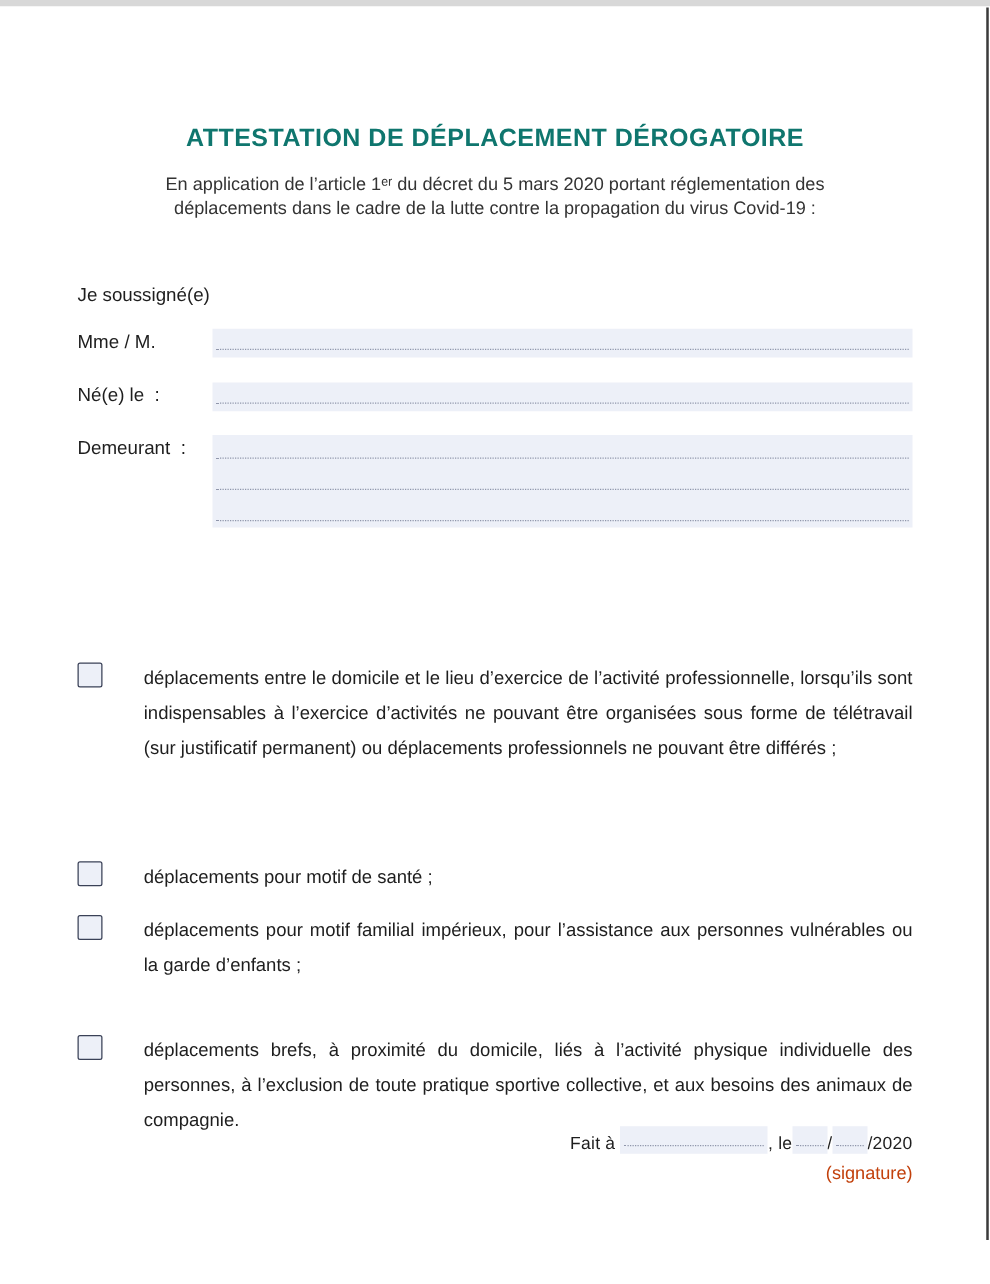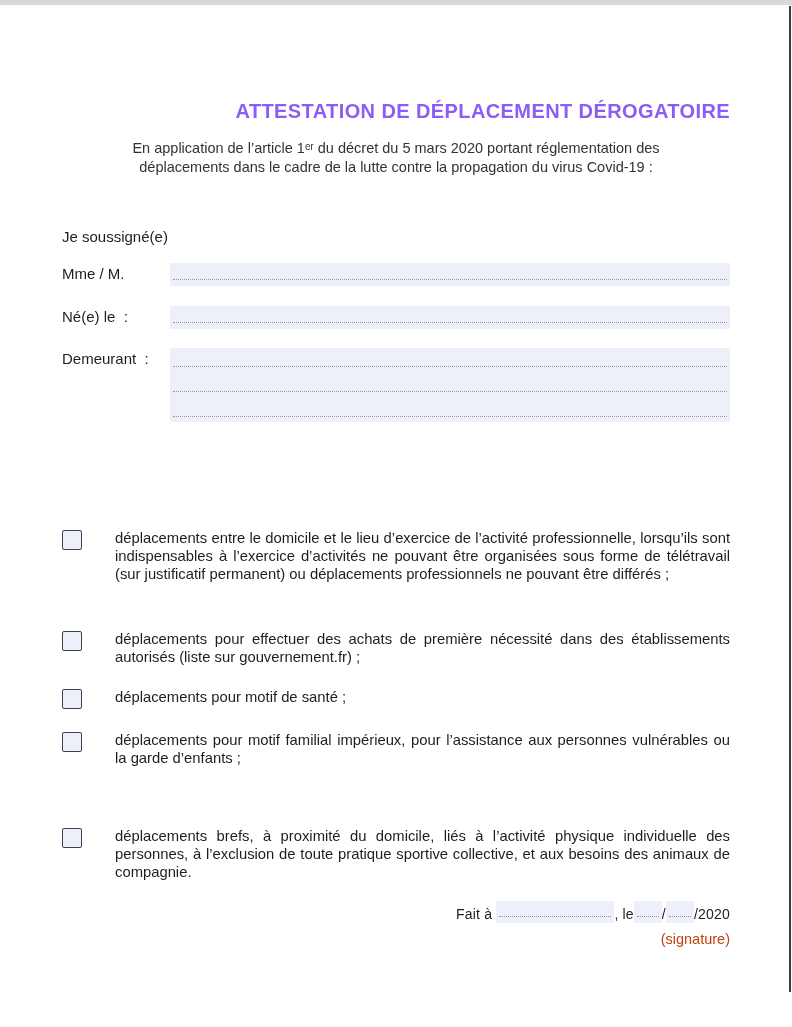--- a/index.html
+++ b/index.html
@@ -30,25 +30,25 @@
     position: absolute;
     left: 62px;
     width: 668px;
     top: 0;
     height: 100%;
   }
   .doc-title {
     position: absolute;
     top: 100px; left: 0;
     width: 668px;
-    text-align: right;
+    text-align: center;
     font-size: 20px;
     font-weight: bold;
     letter-spacing: 0.4px;
-    color: #8b5cf6;
+    color: #0f766e;
   }
   .doc-subtitle {
     position: absolute;
     top: 139px; left: 0;
     width: 668px;
     text-align: center;
     font-size: 14.5px;
     line-height: 19px;
     color: #333333;
   }
@@ -113,21 +113,21 @@
     width: 20px; height: 20px;
     background: #edf0f8;
     border: 1.5px solid #3a4157;
     border-radius: 2px;
     cursor: pointer;
   }
   .reason-text {
     margin-left: 53px;
     width: 615px;
     font-size: 14.8px;
-    line-height: 18px;
+    line-height: 28px;
     text-align: justify;
   }
   .fait-line {
     position: absolute;
     top: 901px; right: 0;
     font-size: 14px;
     white-space: nowrap;
   }
   .inline-field {
     display: inline-block;
@@ -190,24 +190,20 @@
         <div class="dotted-line" style="top:68px;"></div>
       </div>
     </div>
 
 
     <div class="reason reason-1">
       <span class="checkbox"></span>
       <p class="reason-text">déplacements entre le domicile et le lieu d’exercice de l’activité professionnelle, lorsqu’ils sont indispensables à l’exercice d’activités ne pouvant être organisées sous forme de télétravail (sur justificatif permanent) ou déplacements professionnels ne pouvant être différés ;</p>
     </div>
 
-    <div class="reason reason-2">
-      <span class="checkbox"></span>
-      <p class="reason-text">déplacements pour effectuer des achats de première nécessité dans des établissements autorisés (liste sur gouvernement.fr) ;</p>
-    </div>
 
     <div class="reason reason-3">
       <span class="checkbox"></span>
       <p class="reason-text">déplacements pour motif de santé ;</p>
     </div>
 
     <div class="reason reason-4">
       <span class="checkbox"></span>
       <p class="reason-text">déplacements pour motif familial impérieux, pour l’assistance aux personnes vulnérables ou la garde d’enfants ;</p>
     </div>

